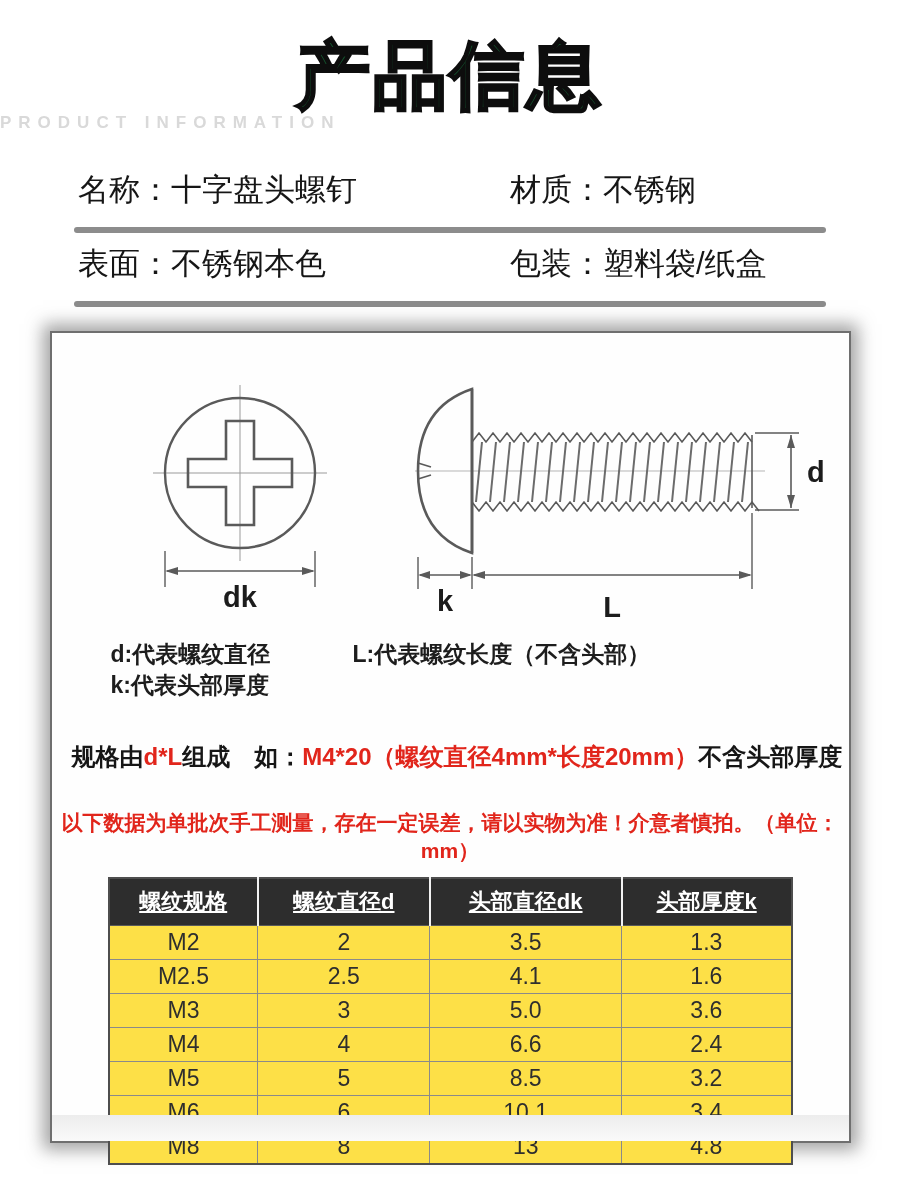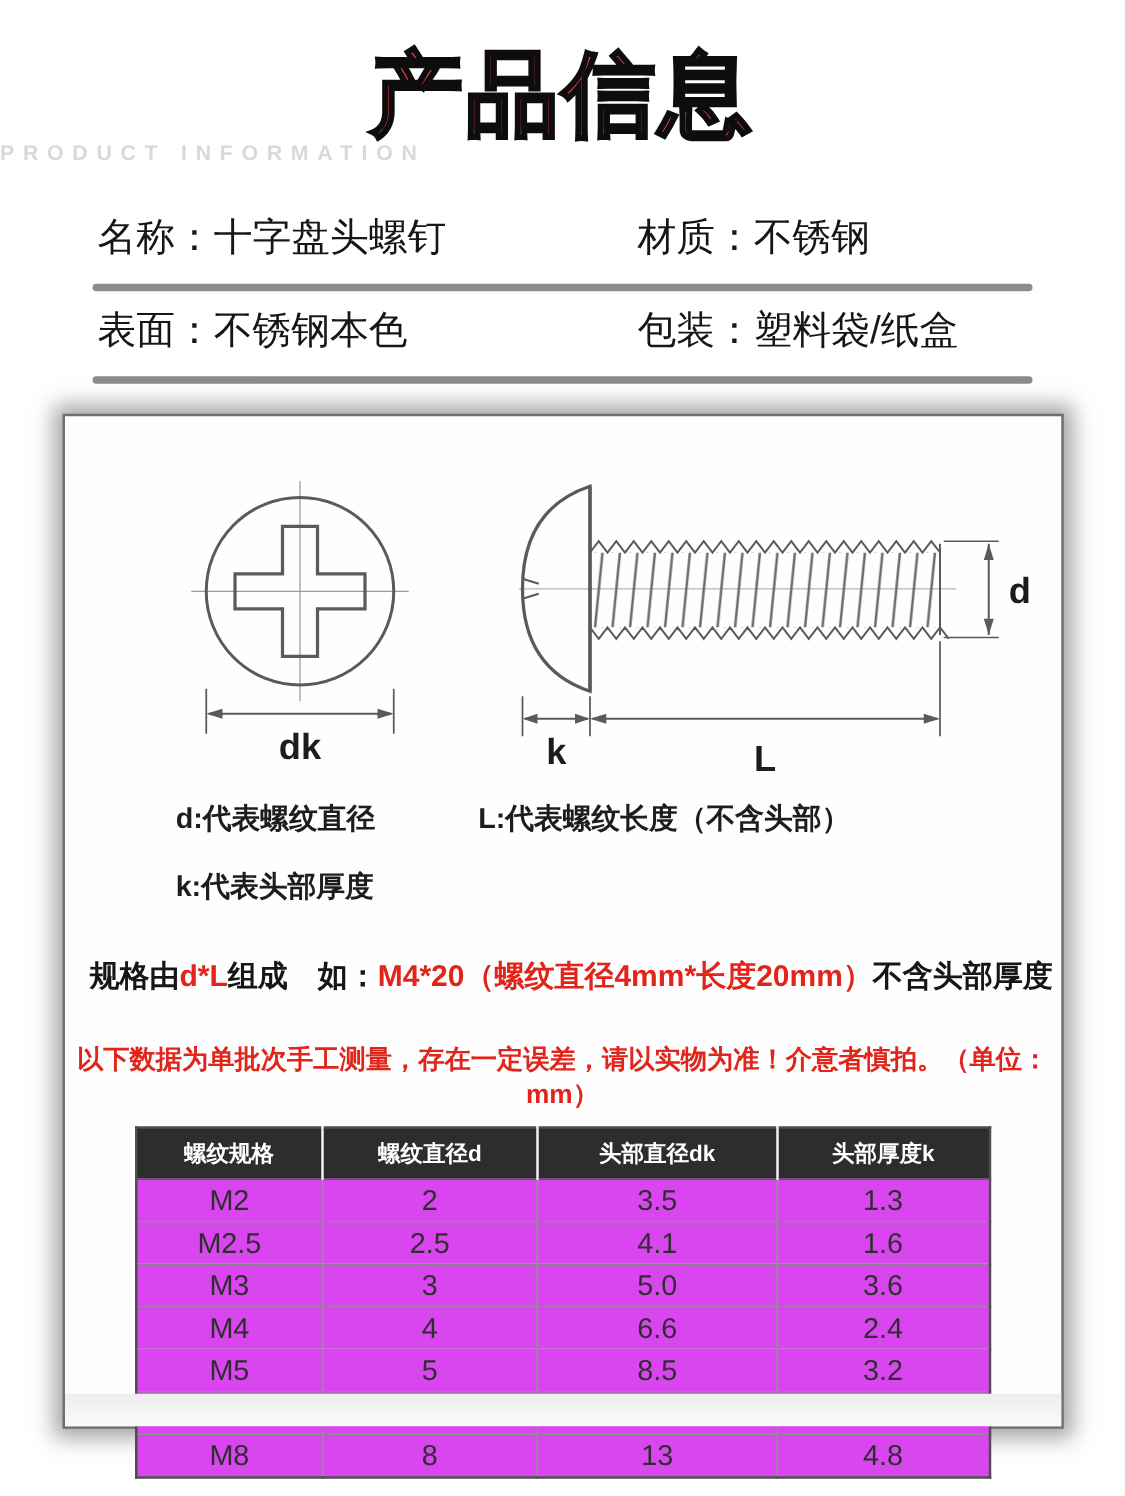--- a/index.html
+++ b/index.html
@@ -11,21 +11,21 @@
     font-family: "Liberation Sans", "DejaVu Sans", sans-serif;
     color: #111;
   }
   
   .page-title {
     margin: 30px 0 0 0;
     text-align: center;
     font-size: 74px;
     font-weight: 900;
     letter-spacing: 3px;
-    color: #ef4444;
+    color: #14532d;
     -webkit-text-stroke: 2.5px #0d0d0d;
     line-height: 1.25;
   }
   .page-subtitle {
     margin-top: -10px;
     text-align: left;
     font-size: 17px;
     font-weight: 600;
     letter-spacing: 7px;
     color: #d9d9d9;
@@ -60,22 +60,21 @@
   .dim-label {
     font-family: "Liberation Sans", "DejaVu Sans", sans-serif;
     font-size: 29px;
     font-weight: bold;
     fill: #1c1c1c;
   }
   
   .defs {
     display: grid;
     grid-template-columns: 242px auto;
-    row-gap: 24px;
-    padding-left: 89px;
+    padding-left: 59px;
     margin-top: 8px;
     font-size: 23px;
     font-weight: bold;
     color: #1d1d1d;
   }
   
   .spec-line {
     margin: 40px 0 0 0;
     padding: 0 18px 0 20px;
     font-size: 24px;
@@ -95,35 +94,36 @@
   
   table.spec-table {
     width: 685px;
     margin: 12px auto 0 auto;
     border-collapse: collapse;
     border: 2px solid #4e4e4e;
   }
   table.spec-table th {
     background: #2d2d2d;
     color: #ffffff;
-    font-size: 18px;
+    font-size: 22px;
     font-weight: bold;
     padding: 8px 0;
     border-right: 2px solid #f2f2f2;
     border-bottom: 1px solid #5a5a5a;
+    text-decoration: underline;
   }
   table.spec-table th:last-child { border-right: none; }
   table.spec-table td {
     text-align: center;
     font-size: 23px;
     color: #2e2e2e;
     padding: 3px 0;
     height: 29px;
     border: 1px solid #8a8a8a;
-    background: #d946ef;
+    background: #fde047;
   }
   .bottom-strip {
     position: absolute;
     left: 0; right: 0; bottom: 0;
     height: 26px;
     background: linear-gradient(#ededed, #fafafa);
   }
 </style>
 </head>
 <body>

